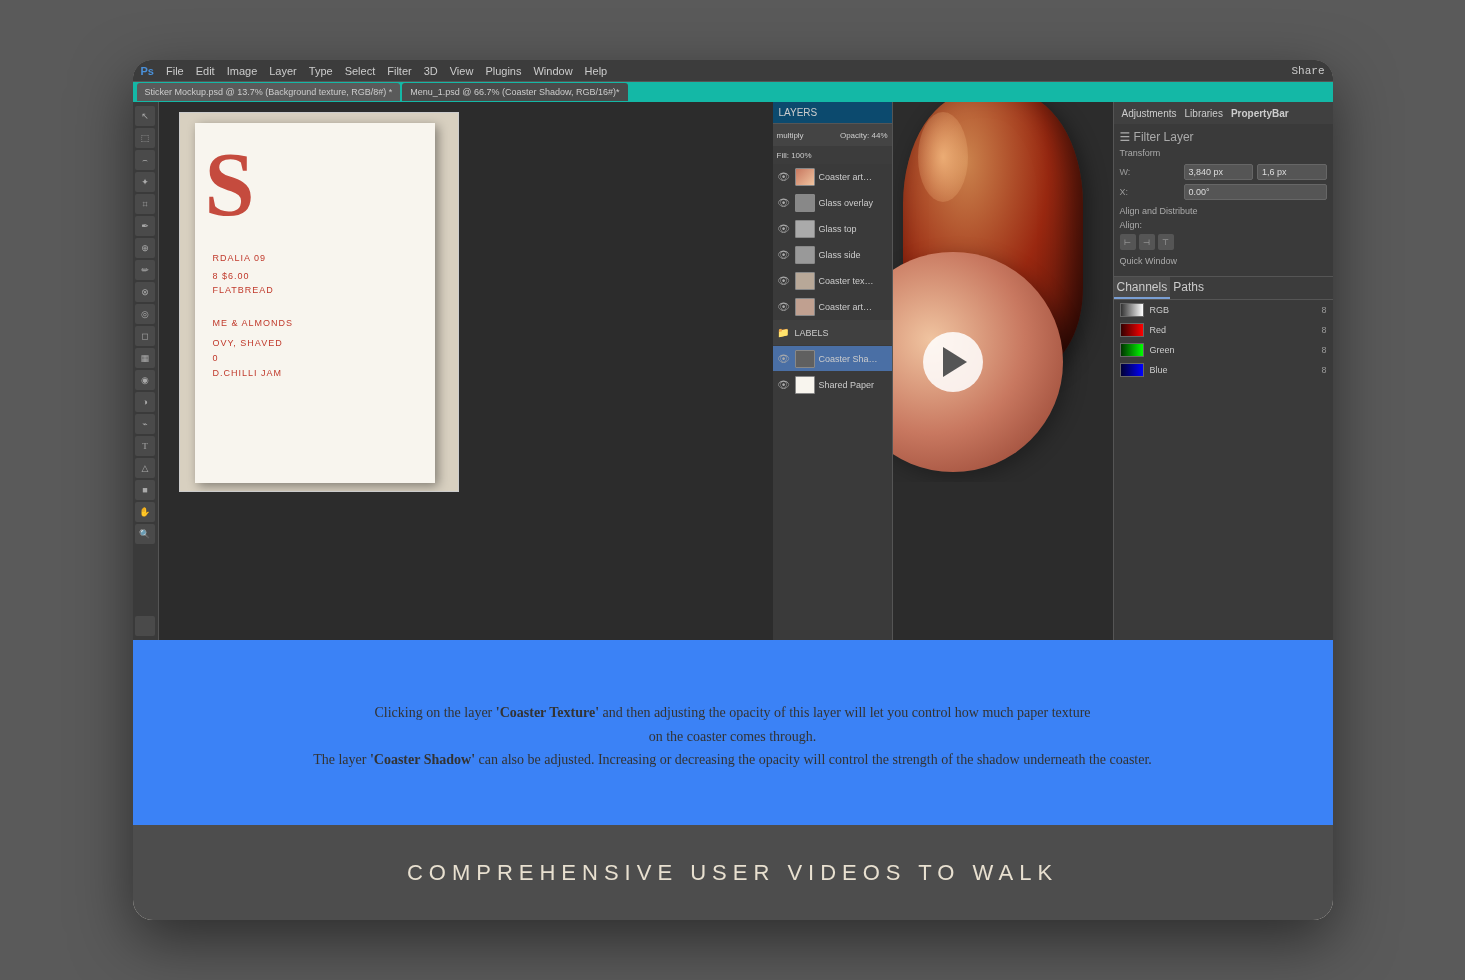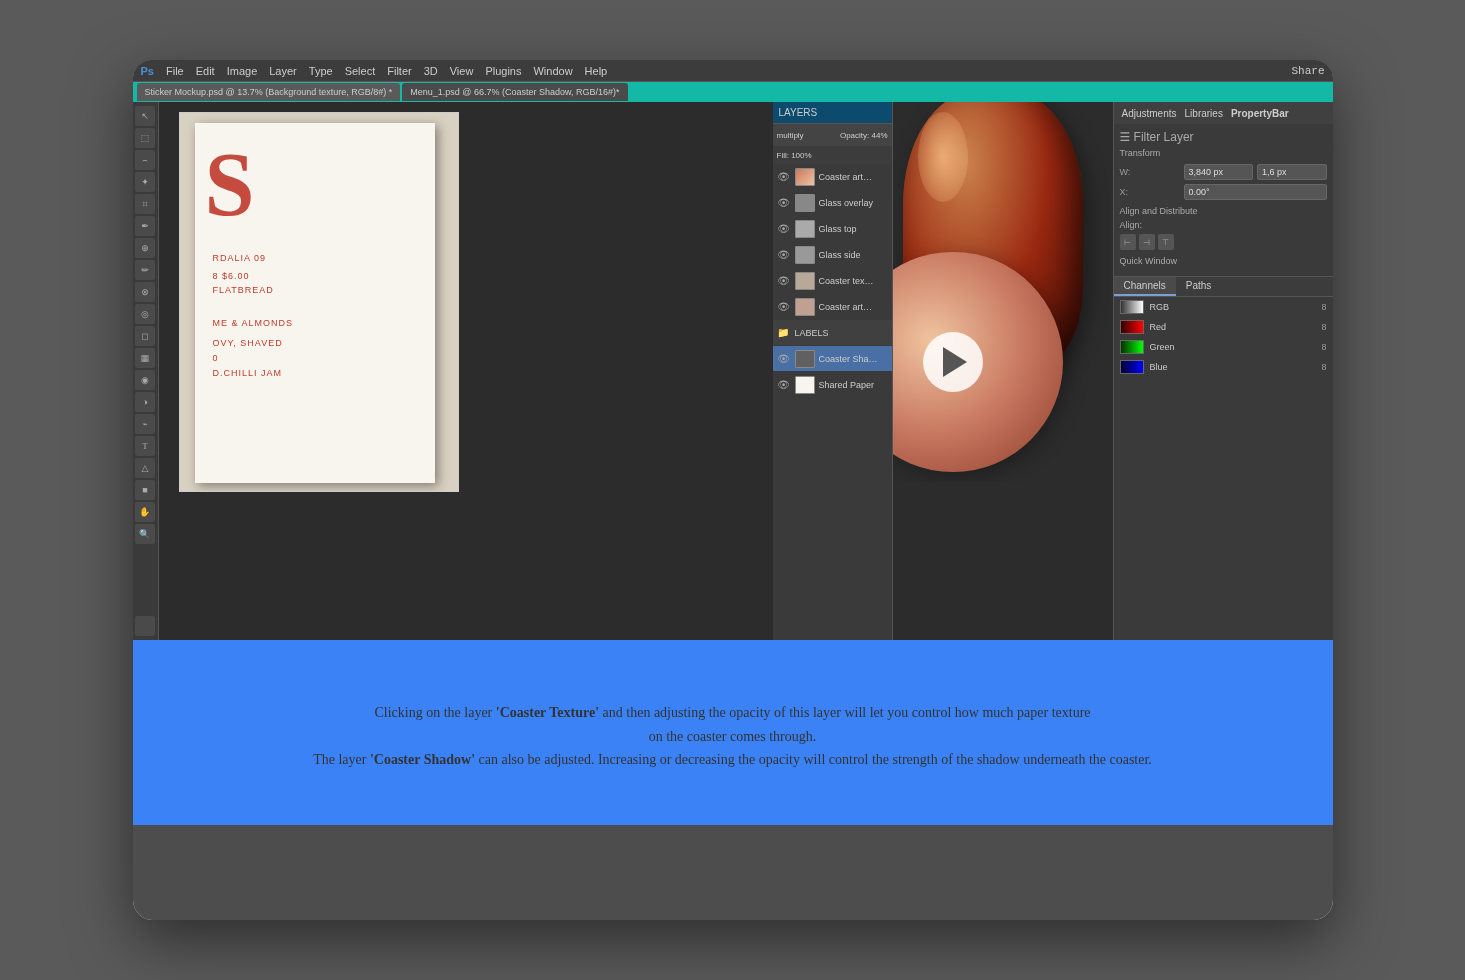--- a/index.html
+++ b/index.html
@@ -387,22 +387,22 @@
       overflow: hidden;
     }
 
     .channels-tabs {
       display: flex;
       background: #3c3c3c;
       border-bottom: 1px solid #555;
     }
 
     .channels-tab {
-      padding: 3px 10px;
-      font-size: 10px;
+      padding: 3px 3px;
+      font-size: 12px;
       color: #ccc;
       font-family: -apple-system, sans-serif;
       cursor: pointer;
     }
 
     .channels-tab.active {
       background: #4a4a4a;
       border-bottom: 2px solid #7a9fd4;
     }
 
@@ -704,17 +704,17 @@
   <div class="description-area">
     <p class="desc-text">
       <span>Clicking on the layer </span><span class="desc-bold">'Coaster Texture'</span><span> and then adjusting the opacity of this layer will let you control how much paper texture</span><br>
       <span>on the coaster comes through.</span><br>
       <span>The layer </span><span class="desc-bold">'Coaster Shadow'</span><span> can also be adjusted. Increasing or decreasing the opacity will control the strength of the shadow underneath the coaster.</span>
     </p>
   </div>
 
   <div class="tagline-area">
     <p class="tagline-text">
-      <br>
+      <span>COMPREHENSIVE USER VIDEOS TO WALK</span><br>
     </p>
   </div>
 
 </div>
 
 </body></html>

